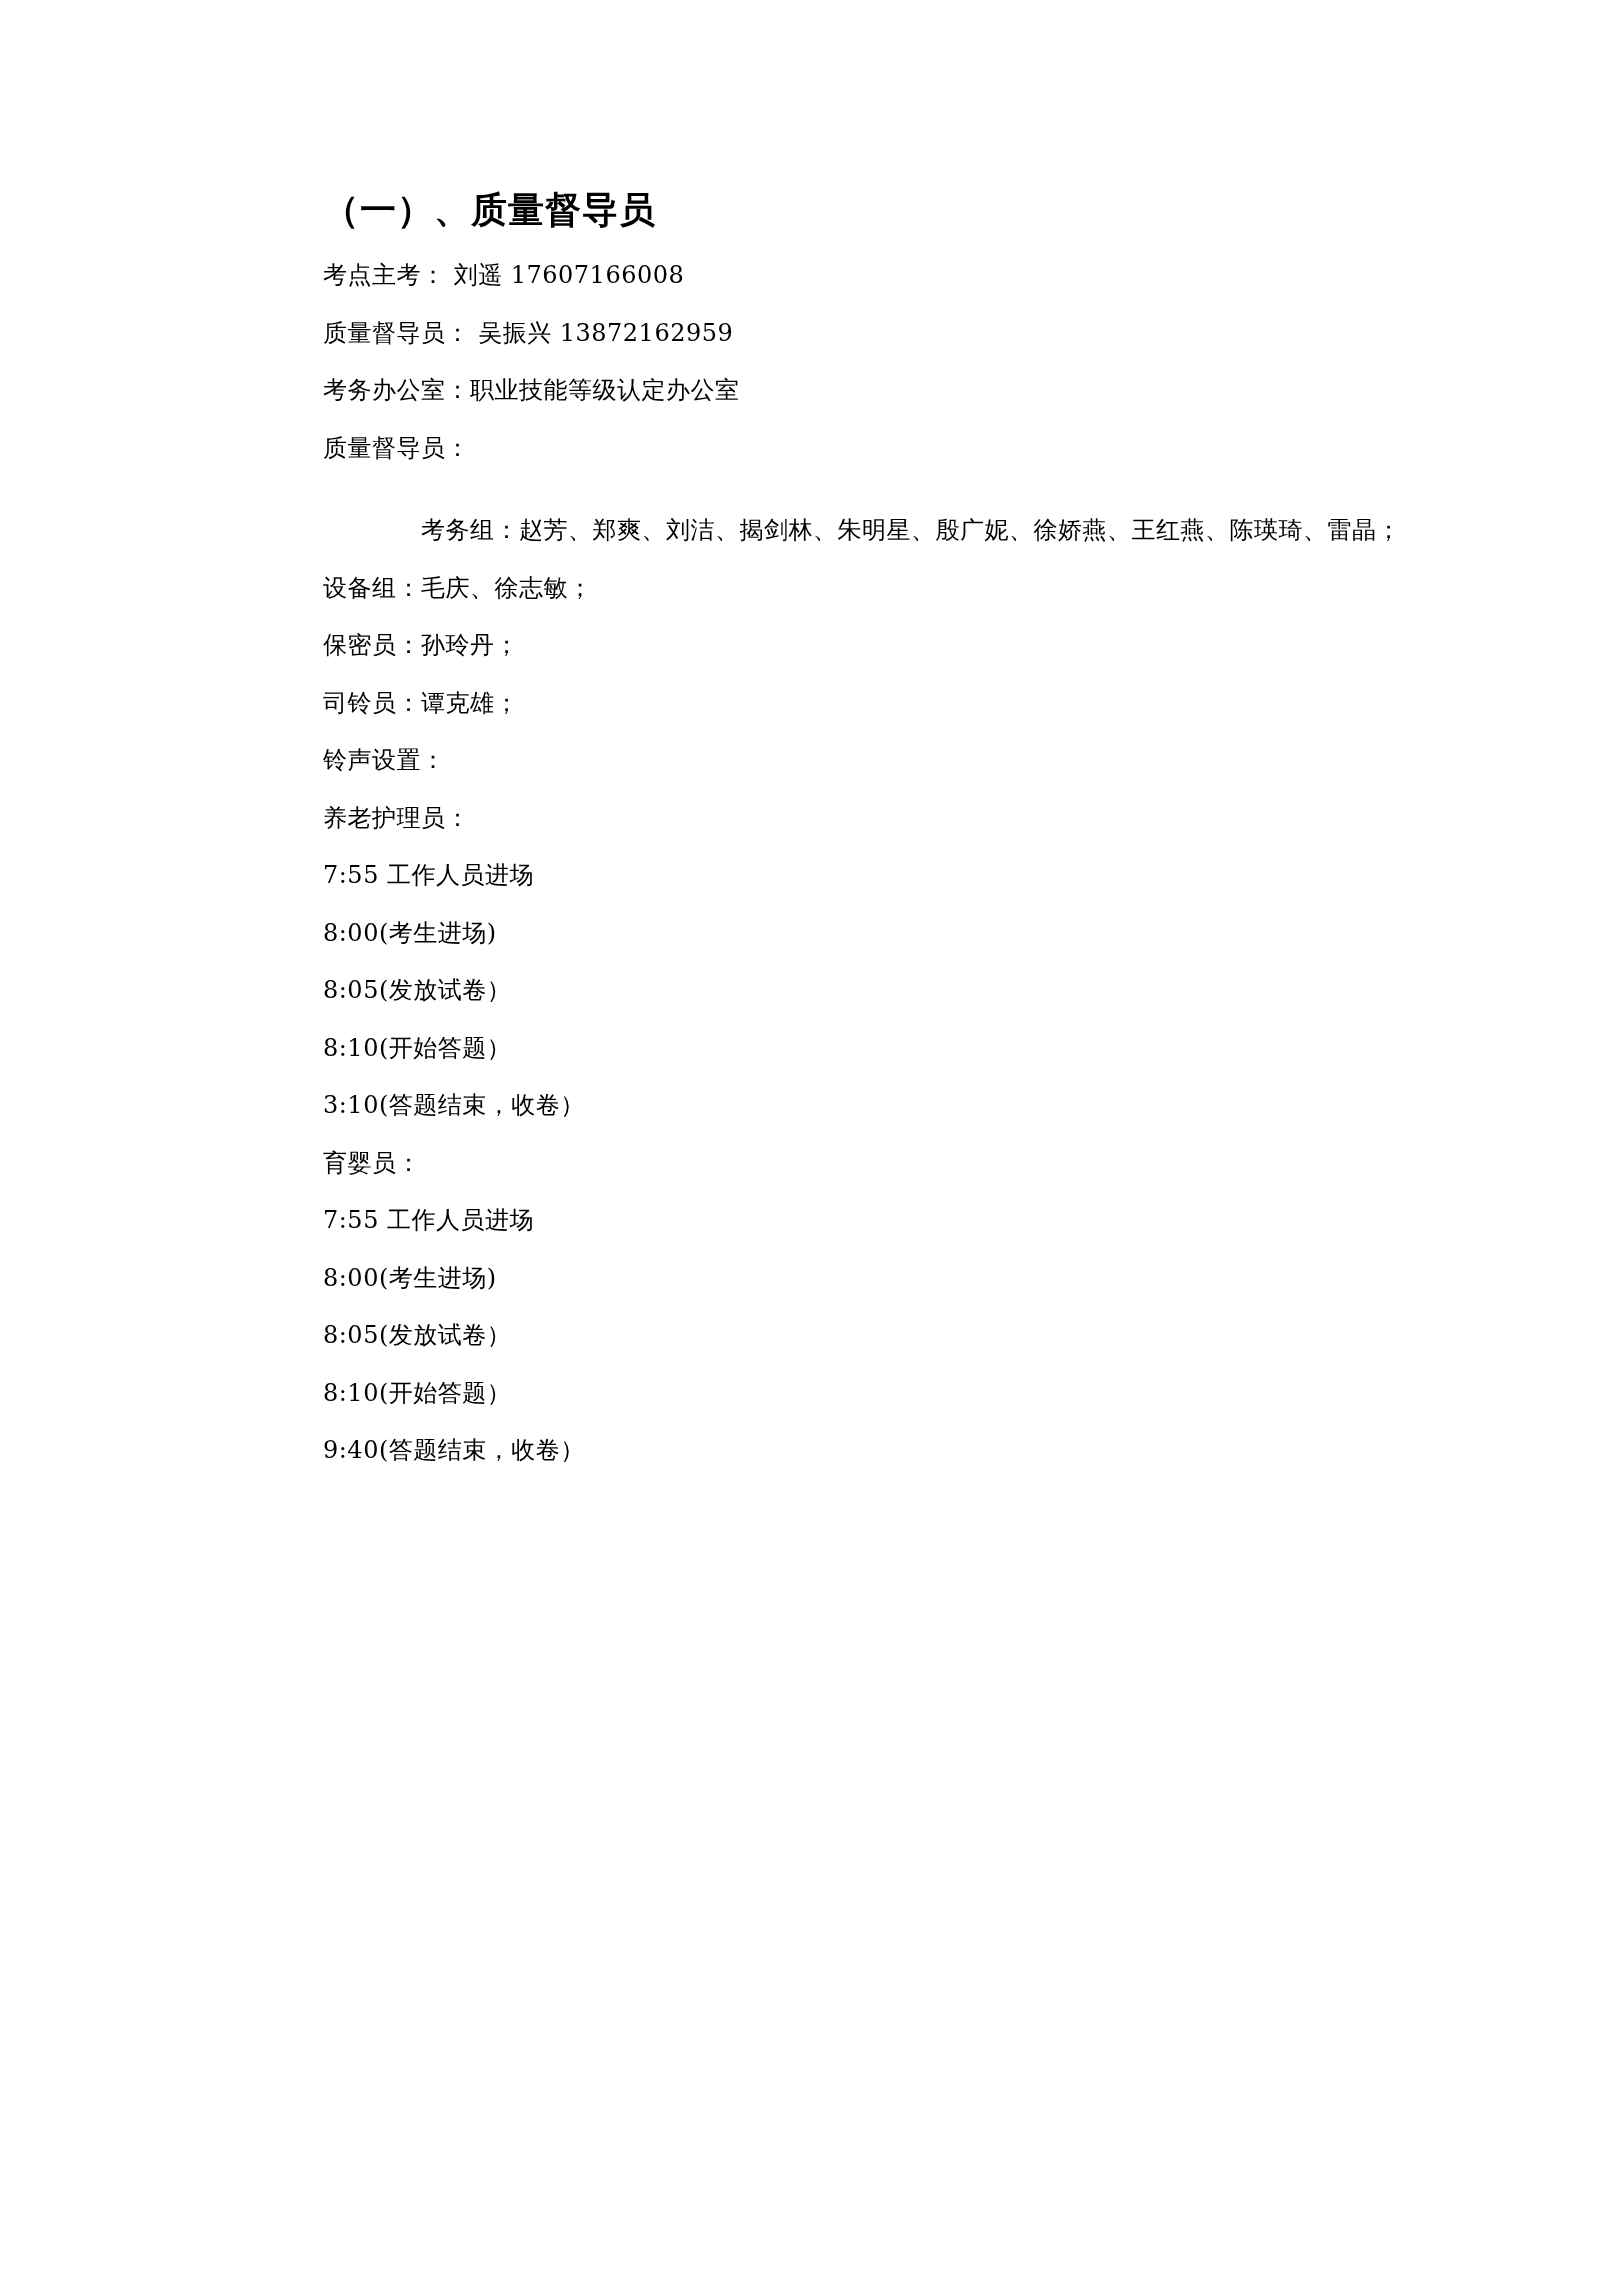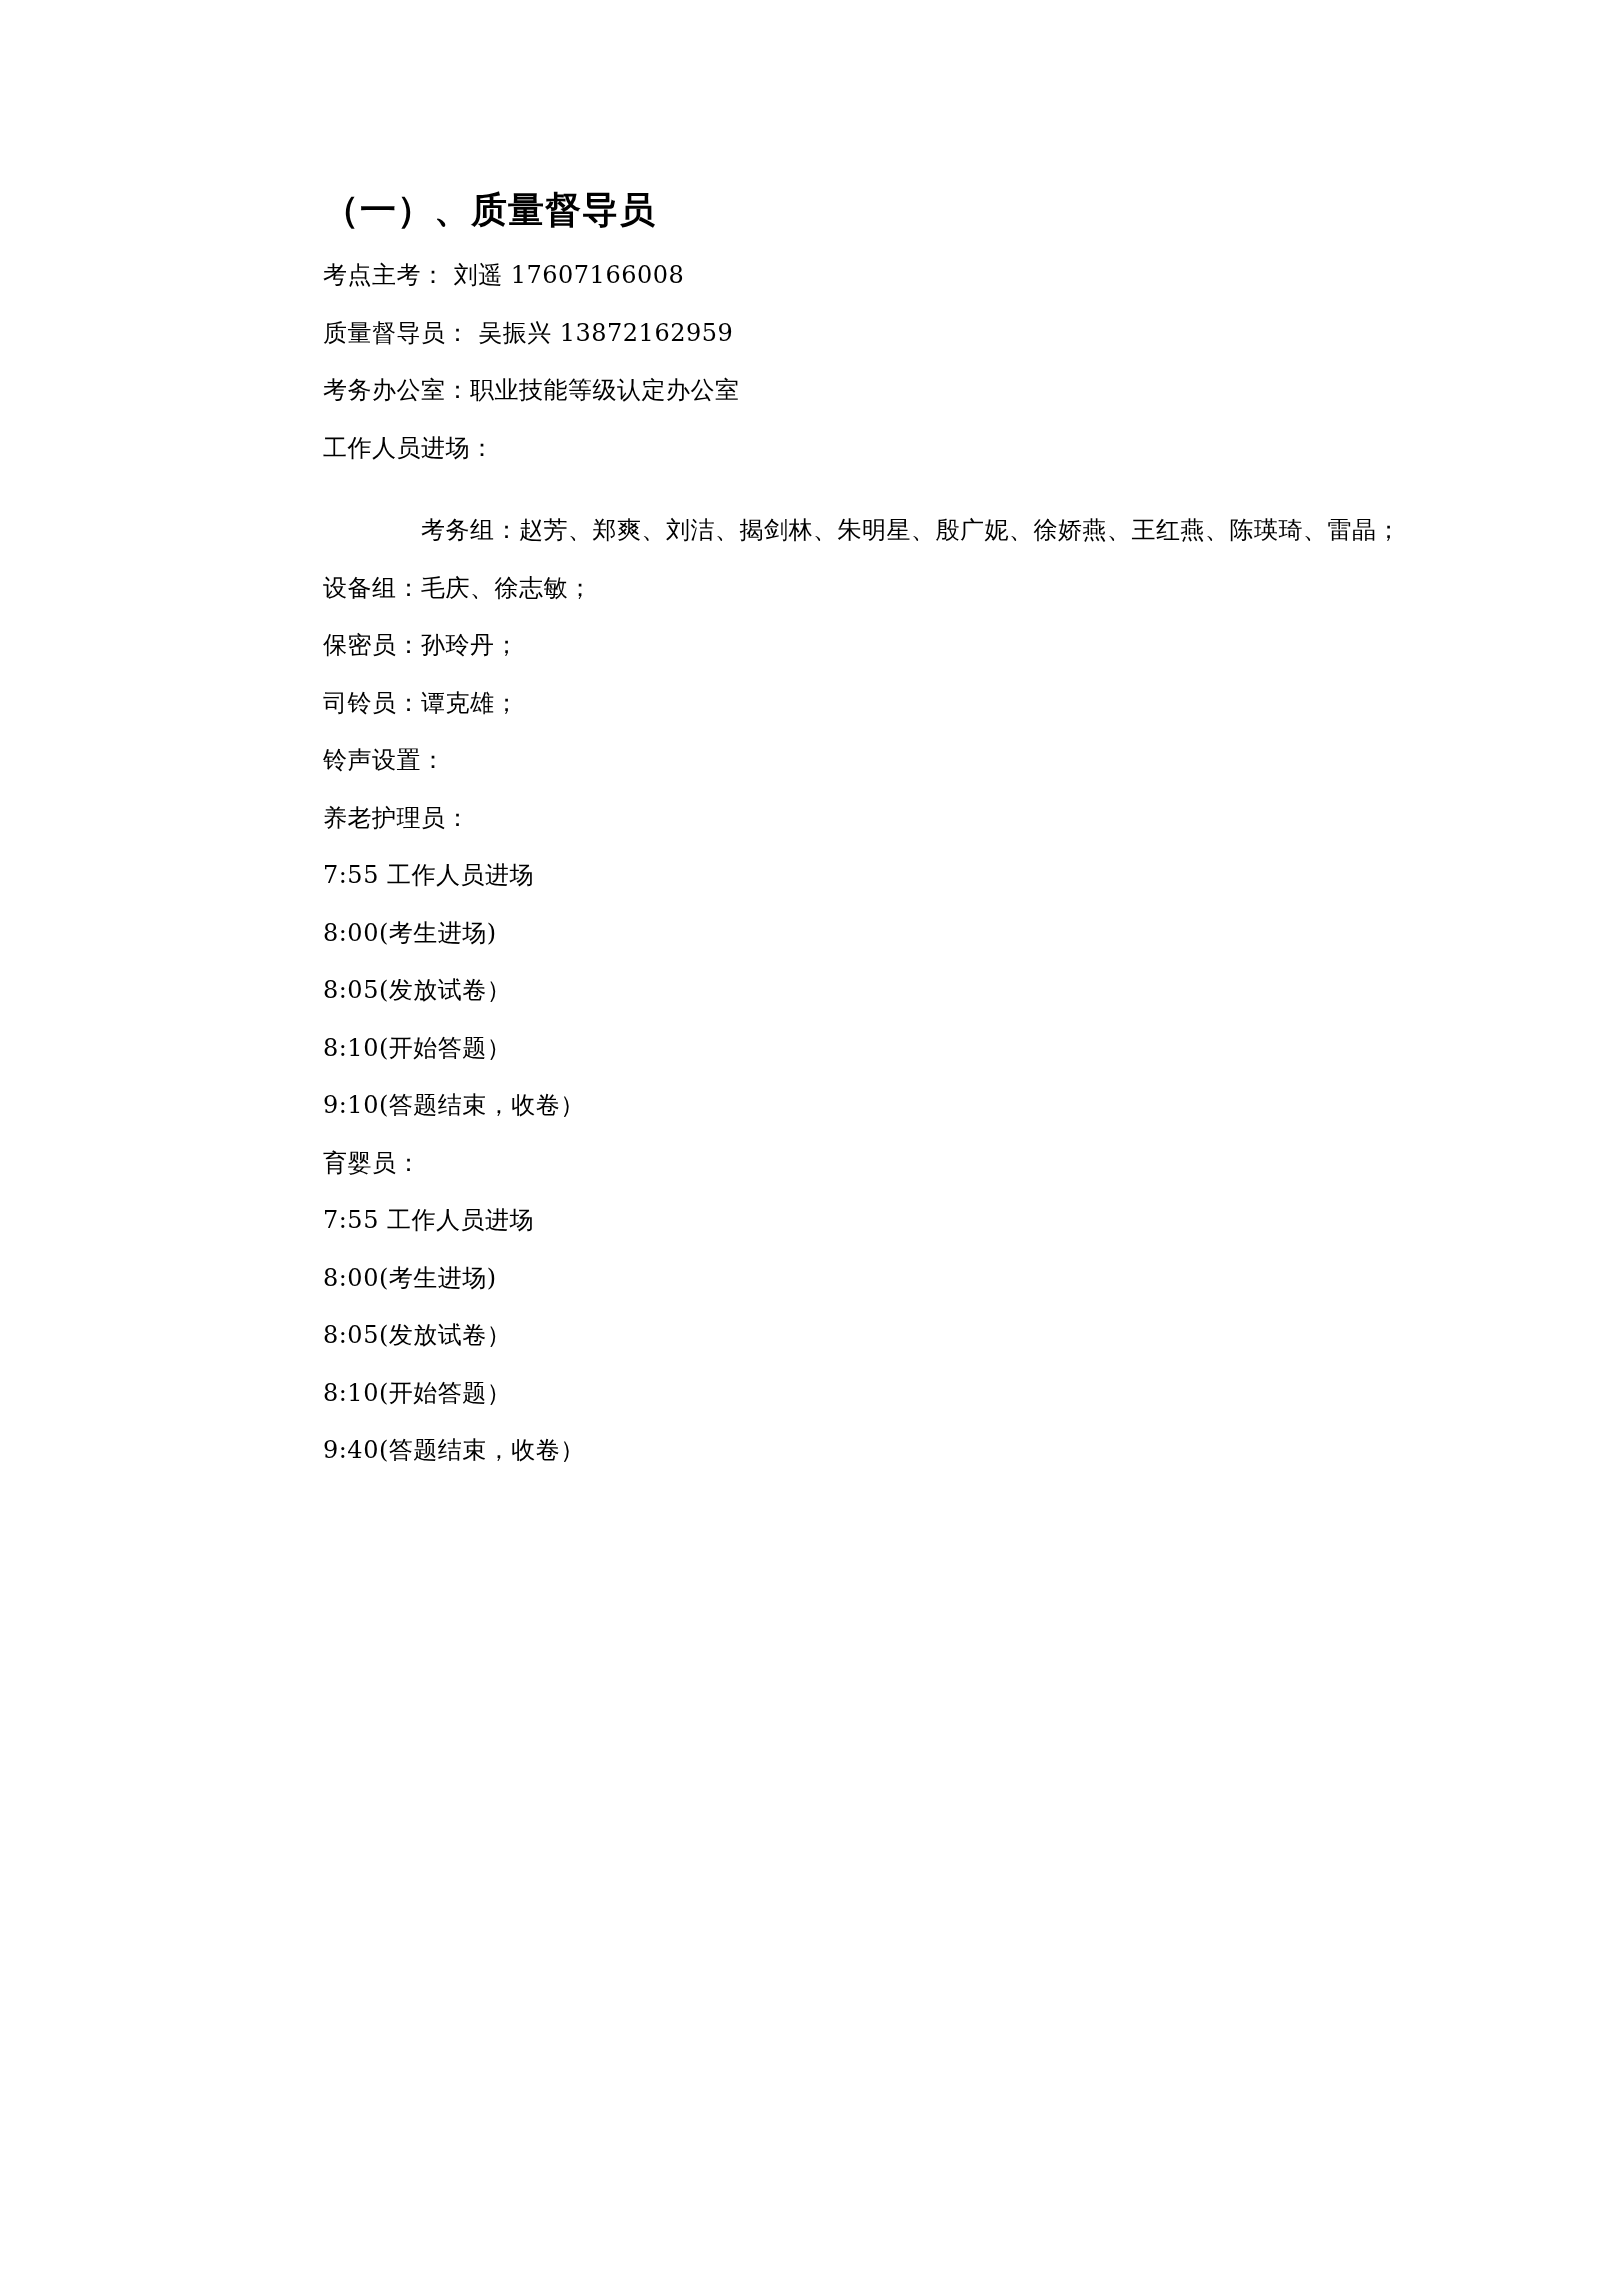--- a/index.html
+++ b/index.html
@@ -46,32 +46,32 @@
 </head>
 <body>
 
 <div class="page">
 
   <h1 class="doc-heading">（一）、质量督导员</h1>
 
   <p class="para">考点主考：   刘遥  17607166008</p>
   <p class="para">质量督导员： 吴振兴  13872162959</p>
   <p class="para">考务办公室：职业技能等级认定办公室</p>
-  <p class="para">工作人员进场：</p>
+  <p class="para">质量督导员：</p>
   <p class="para hang">考务组：赵芳、郑爽、刘洁、揭剑林、朱明星、殷广妮、徐娇燕、王红燕、陈瑛琦、雷晶；</p>
   <p class="para">设备组：毛庆、徐志敏；</p>
   <p class="para">保密员：孙玲丹；</p>
   <p class="para">司铃员：谭克雄；</p>
   <p class="para">铃声设置：</p>
   <p class="para">养老护理员：</p>
   <p class="para">7:55  工作人员进场</p>
   <p class="para">8:00(考生进场)</p>
   <p class="para">8:05(发放试卷）</p>
   <p class="para">8:10(开始答题）</p>
-  <p class="para">9:10(答题结束，收卷）</p>
+  <p class="para">3:10(答题结束，收卷）</p>
   <p class="para">育婴员：</p>
   <p class="para">7:55  工作人员进场</p>
   <p class="para">8:00(考生进场)</p>
   <p class="para">8:05(发放试卷）</p>
   <p class="para">8:10(开始答题）</p>
   <p class="para">9:40(答题结束，收卷）</p>
 
 </div>
 
 

